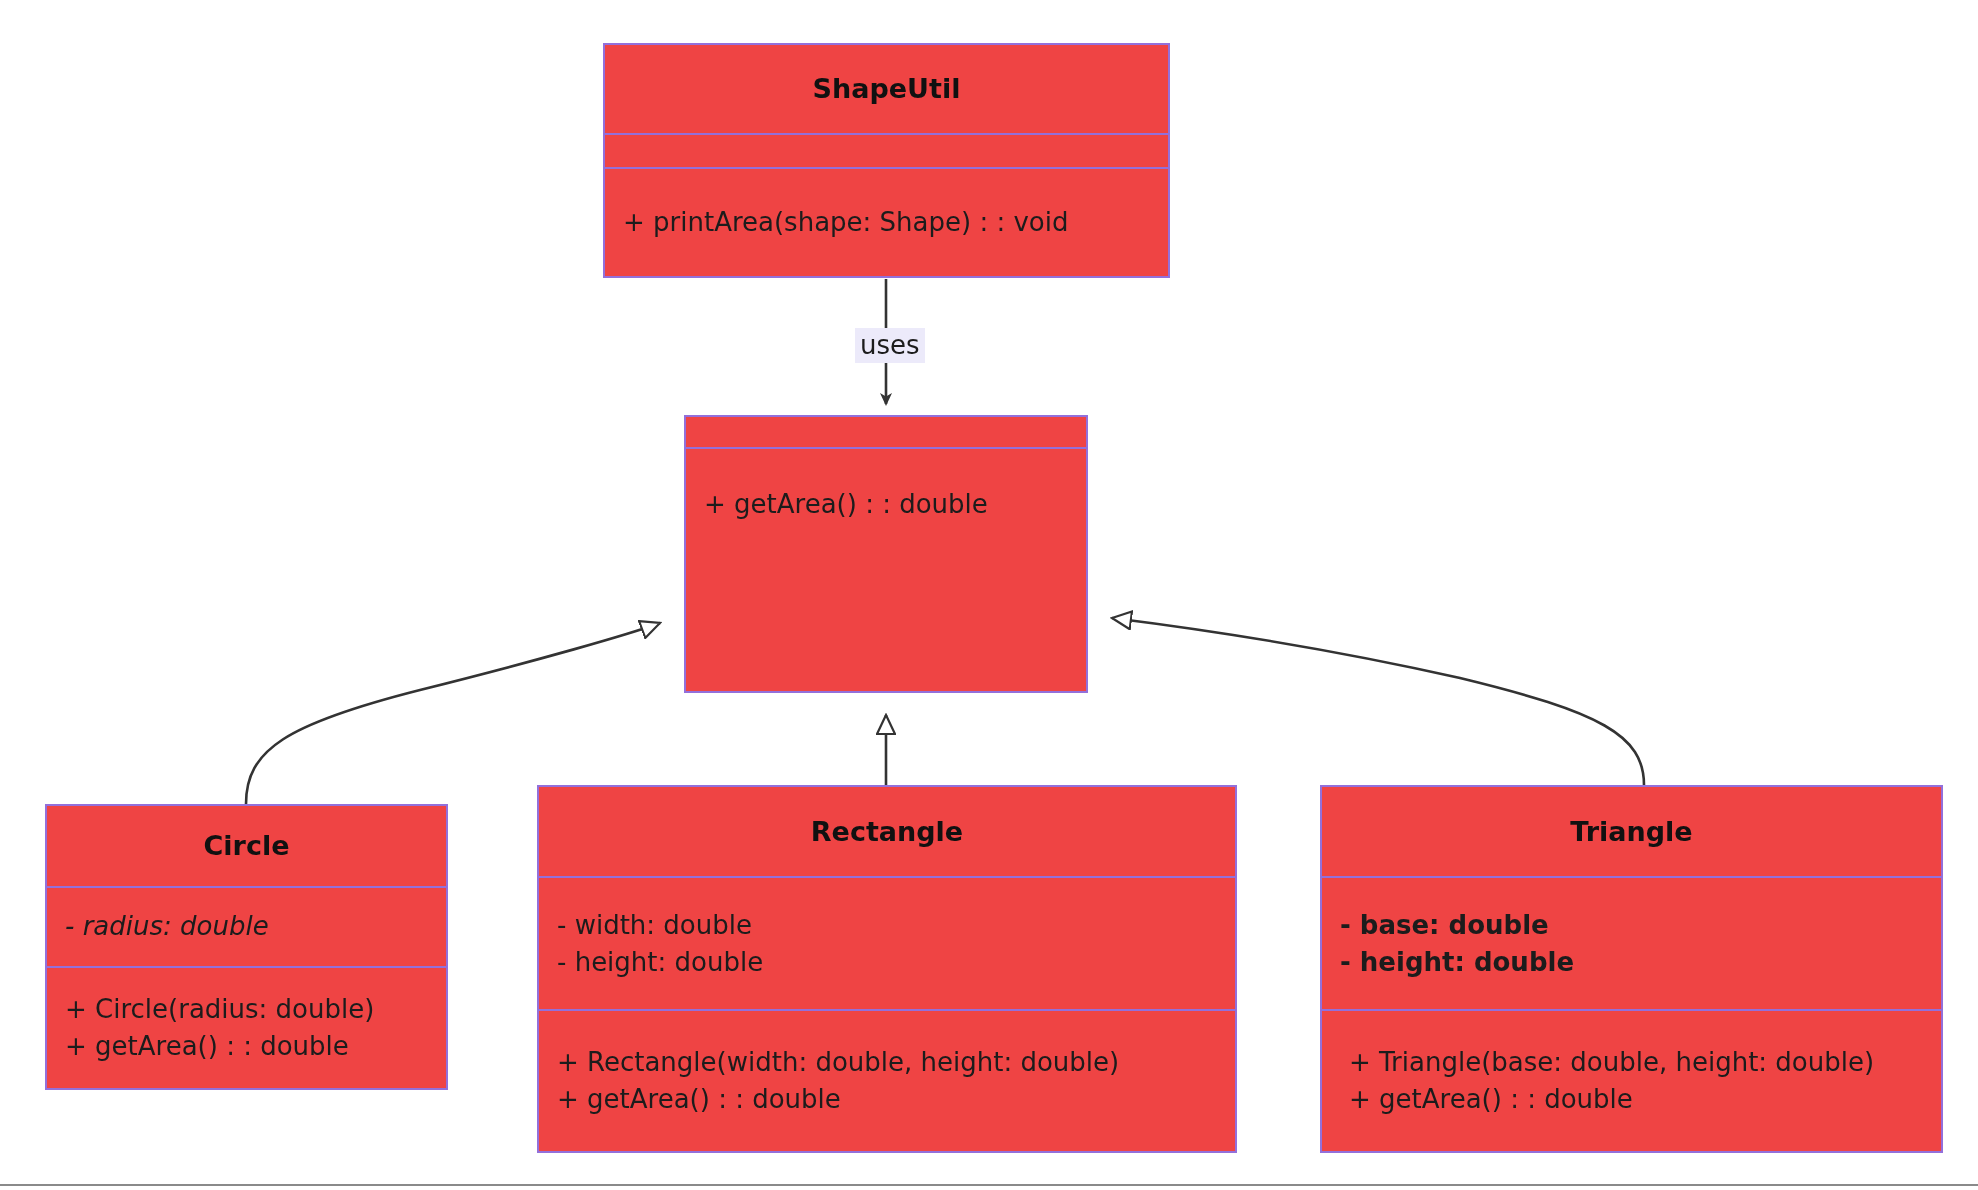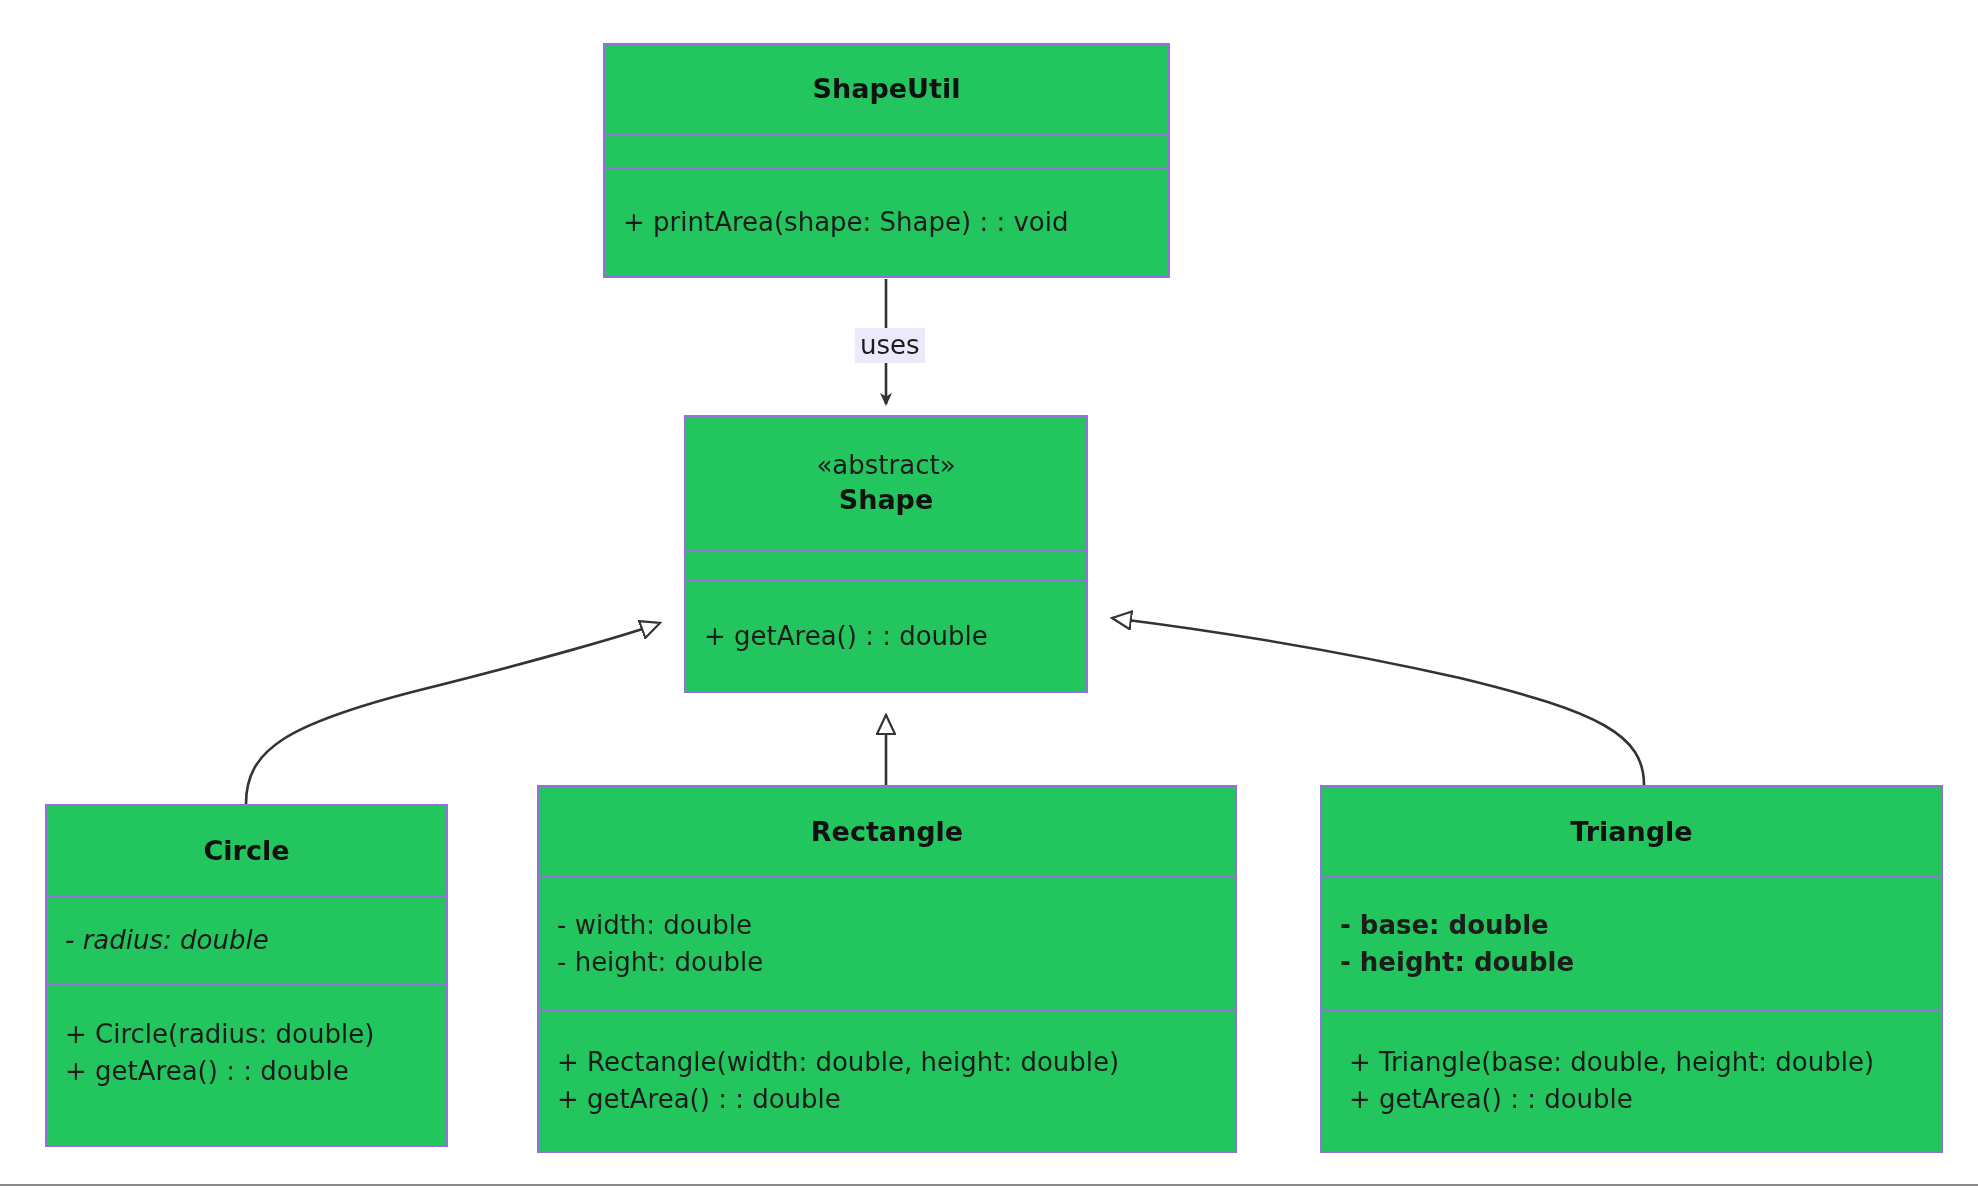--- a/index.html
+++ b/index.html
@@ -30,21 +30,21 @@
     left: 0; top: 0;
     width: 1978px;
     height: 1190px;
     z-index: 1;
   }
 
   
   .uml-class {
     position: absolute;
     z-index: 2;
-    background: #22c55e;
+    background: #ef4444;
     border: 2px solid #9370DB;
     display: flex;
     flex-direction: column;
   }
   .compartment {
     position: relative;
   }
   .compartment + .compartment {
     border-top: 2px solid #9370DB;
   }
@@ -148,31 +148,27 @@
     <div class="compartment class-header" style="height:88px;">
       <div class="class-title">ShapeUtil</div>
     </div>
     <div class="compartment empty member-list" style="height:34px;"></div>
     <div class="compartment member-list" style="height:109px;">
       <div class="member">+ printArea(shape: Shape) : : void</div>
     </div>
   </div>
 
   <div class="uml-class" style="left:684px; top:415px; width:404px; height:278px;">
-    <div class="compartment class-header" style="height:132px;">
-      <div class="stereotype">«abstract»</div>
-      <div class="class-title">Shape</div>
-    </div>
     <div class="compartment empty member-list" style="height:30px;"></div>
     <div class="compartment member-list" style="height:112px;">
       <div class="member">+ getArea() : : double</div>
     </div>
   </div>
 
-  <div class="uml-class" style="left:45px; top:804px; width:403px; height:343px;">
+  <div class="uml-class" style="left:45px; top:804px; width:403px; height:286px;">
     <div class="compartment class-header" style="height:89px;">
       <div class="class-title">Circle</div>
     </div>
     <div class="compartment member-list" style="height:89px;font-style:italic;">
       <div class="member">- radius: double</div>
     </div>
     <div class="compartment member-list" style="height:136px;">
       <div class="member">+ Circle(radius: double)</div>
       <div class="member">+ getArea() : : double</div>
     </div>

